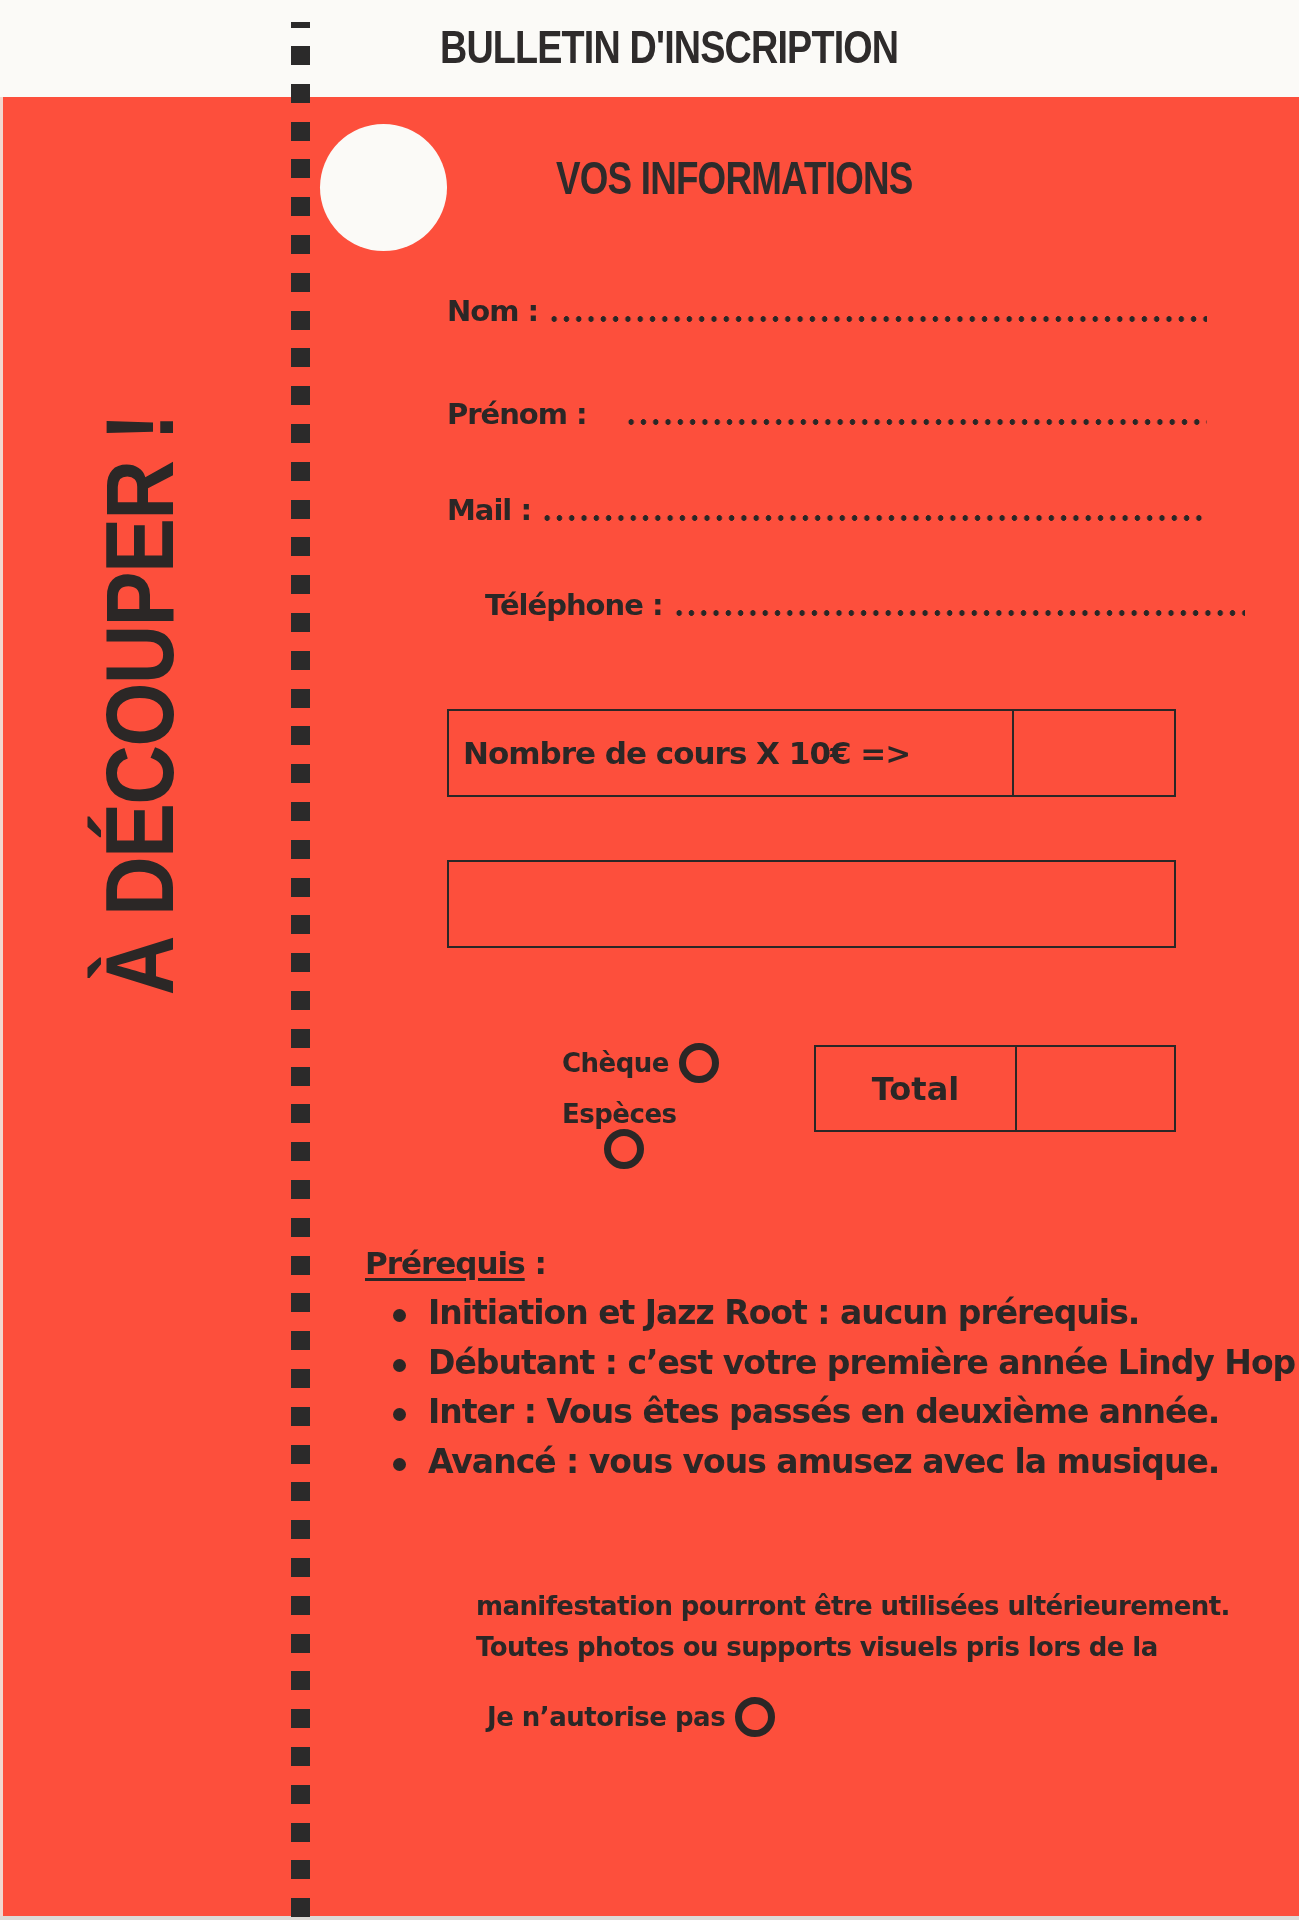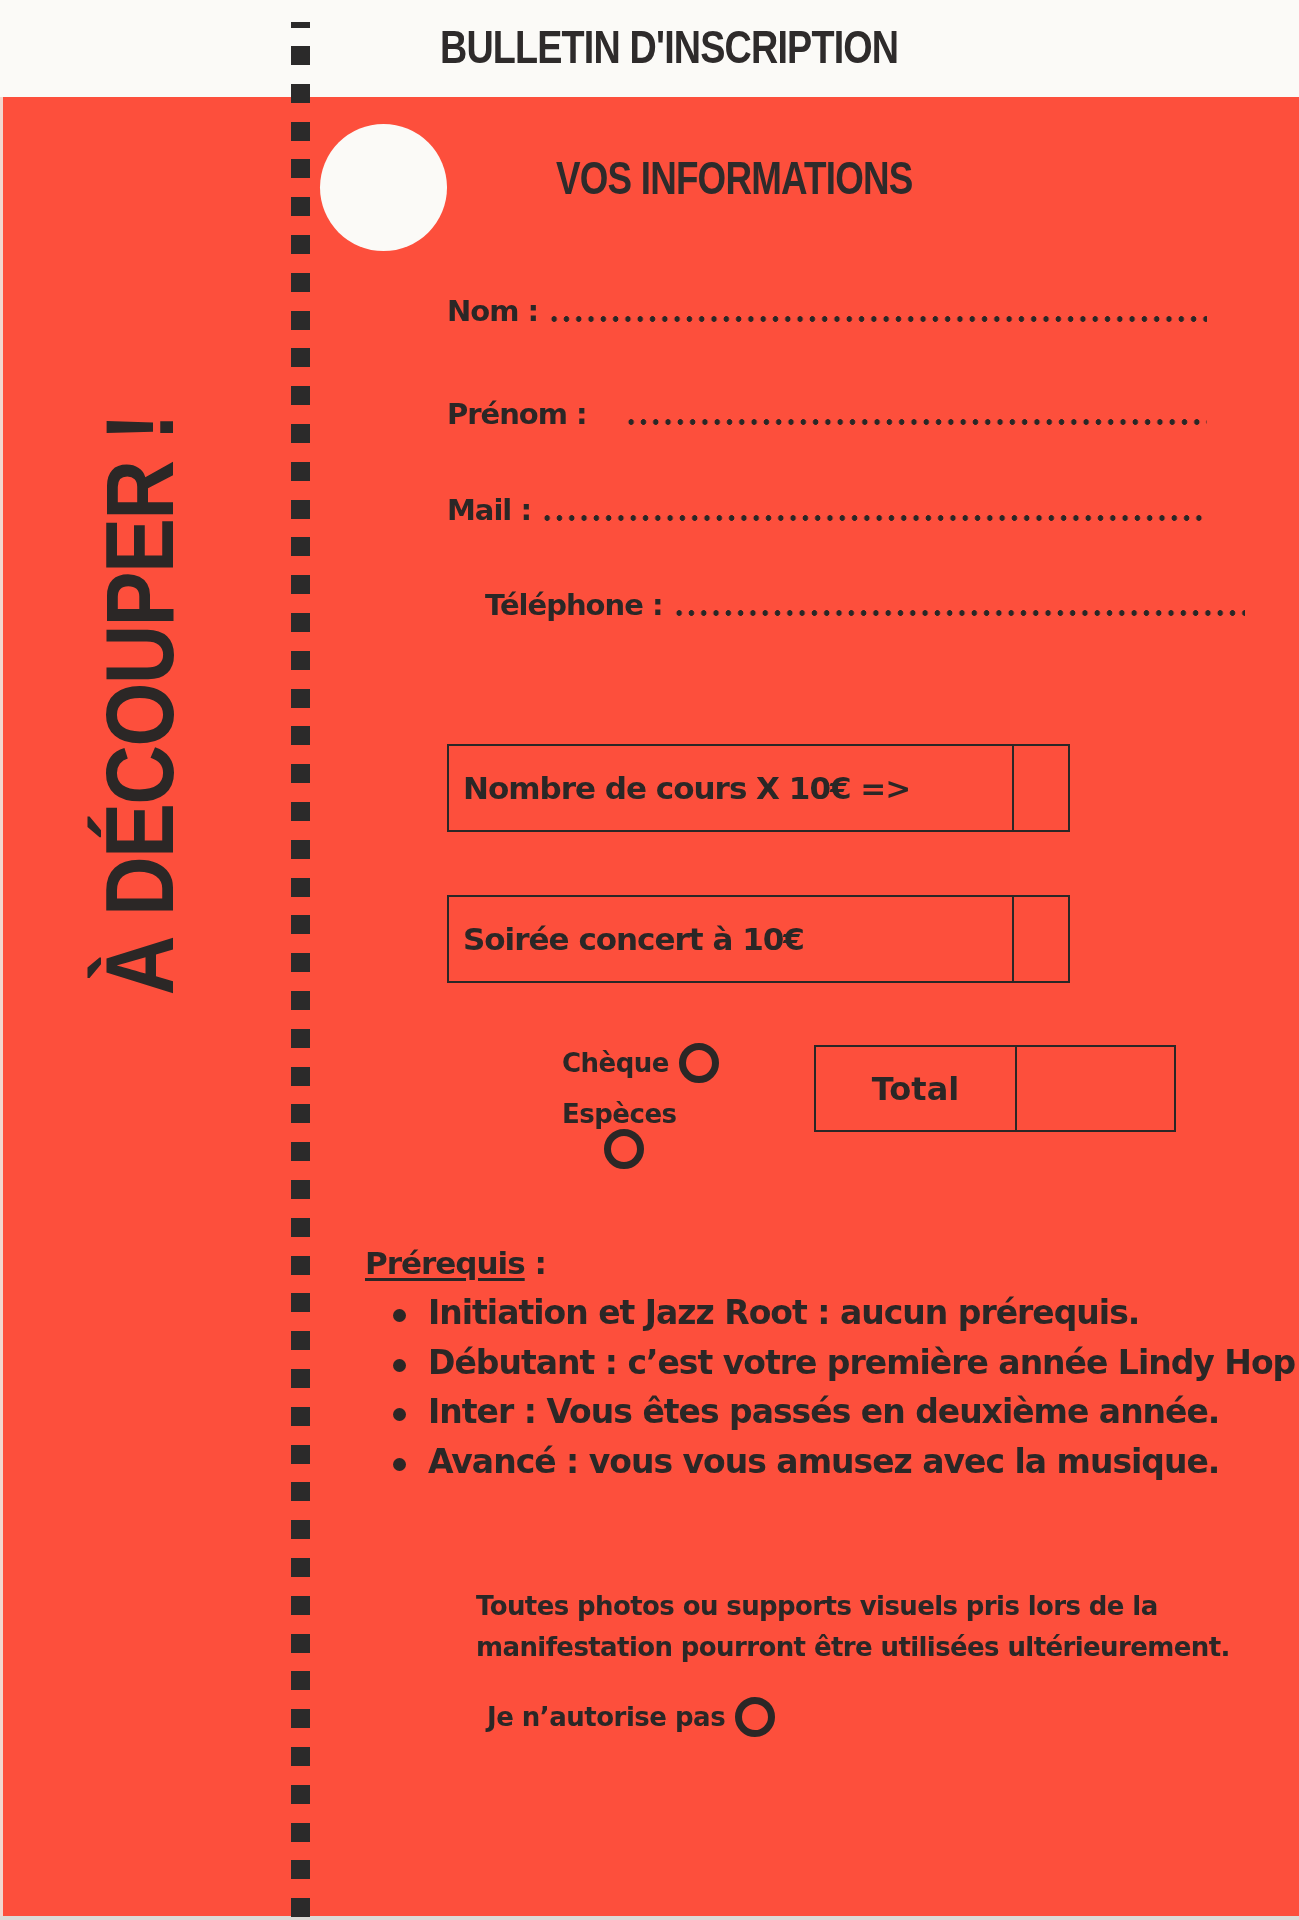--- a/index.html
+++ b/index.html
@@ -51,22 +51,22 @@
       position: absolute; left: 447px; width: 760px; height: 40px;
       display: flex; align-items: flex-end; white-space: nowrap;
       font-family: "DejaVu Sans", sans-serif; font-weight: 700; font-size: 29px; letter-spacing: -1px;
     }
     .field .dots {
       flex: 1; height: 6px; margin: 0 0 6px 10px;
       background-image: radial-gradient(circle, #2b2726 2.6px, transparent 3px);
       background-size: 12.3px 6px; background-repeat: repeat-x;
     }
     .price-box {
-      position: absolute; left: 447px; width: 623px; border: 2px solid #2b2726;
-      display: flex; box-sizing: border-box; margin-top: 35px;
+      position: absolute; left: 447px; width: 729px; border: 2px solid #2b2726;
+      display: flex; box-sizing: border-box;
     }
     .price-box .label {
       width: 565px; border-right: 2px solid #2b2726; display: flex; align-items: center;
       padding-left: 14px; box-sizing: border-box;
       font-family: "DejaVu Sans", sans-serif; font-weight: 700; font-size: 31px; letter-spacing: -1px; white-space: nowrap;
     }
     .price-box .value { flex: 1; }
     .pay-option {
       position: absolute; display: flex; align-items: center; white-space: nowrap;
       font-family: "DejaVu Sans", sans-serif; font-weight: 700; font-size: 26px; letter-spacing: -0.5px;
@@ -197,21 +197,20 @@
 <div class="field" style="top:582px;margin-left:38px;">
   <span>Téléphone :</span>
   <span class="dots"></span>
 </div>
 
 <div class="price-box" style="top:709px; height:88px;">
   <div class="label">Nombre de cours  X  10€ =&gt;</div>
   <div class="value"></div>
 </div>
 <div class="price-box" style="top:860px; height:88px;">
-  <div class="label">Soirée concert à 10€</div>
   <div class="value"></div>
 </div>
 
 <div class="pay-option" style="left:562px; top:1043px;">
   <span>Chèque</span>
   <span class="radio"></span>
 </div>
 <div class="pay-option" style="left:562px; top:1099px;flex-direction:column;">
   <span>Espèces</span>
   <span class="radio"></span>
@@ -225,20 +224,20 @@
 <div class="prereq-title"><u>Prérequis</u><span> :</span></div>
 
 <ul class="prereq-list">
   <li>Initiation et Jazz Root : aucun prérequis.</li>
   <li>Débutant : c’est votre première année Lindy Hop</li>
   <li>Inter : Vous êtes passés en deuxième année.</li>
   <li>Avancé : vous vous amusez avec la musique.</li>
 </ul>
 
 <div class="photo-notice">
+  <div>manifestation pourront être utilisées ultérieurement.</div>
   <div>Toutes photos ou supports visuels pris lors de la</div>
-  <div>manifestation pourront être utilisées ultérieurement.</div>
 </div>
 
 <div class="consent">
   <span>Je n’autorise pas</span>
   <span class="radio"></span>
 </div>
 
 </body></html>

